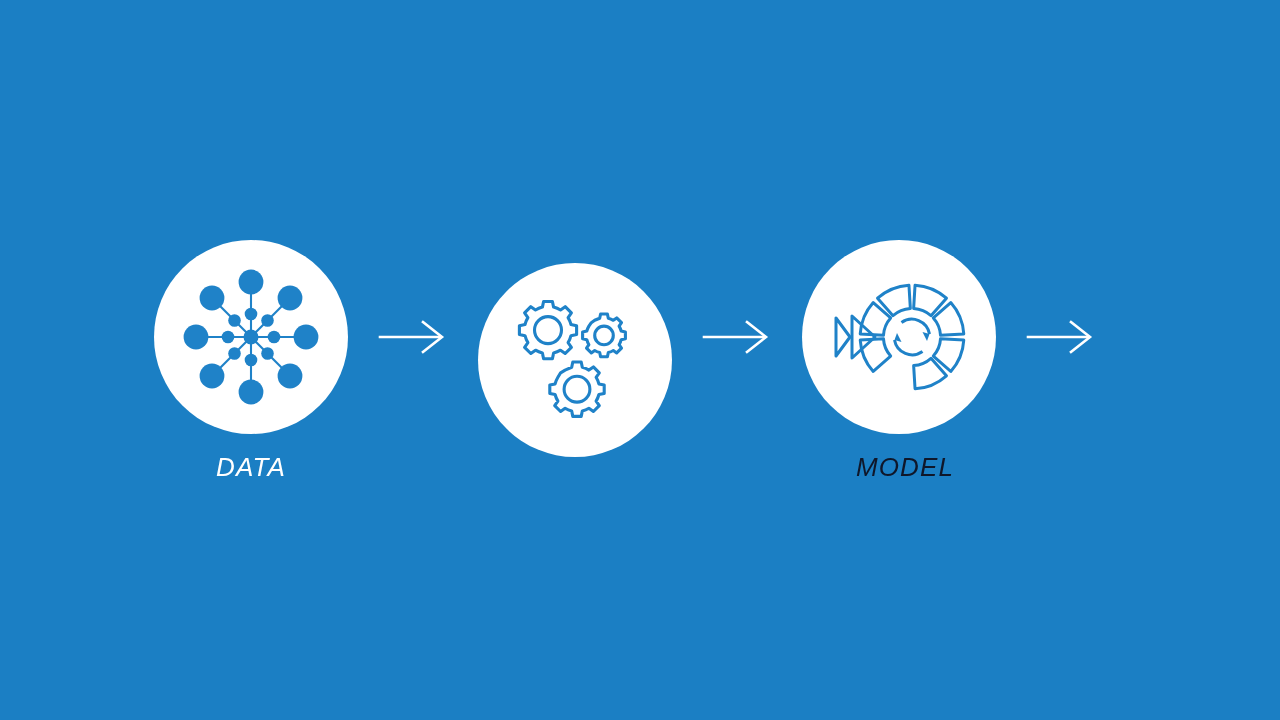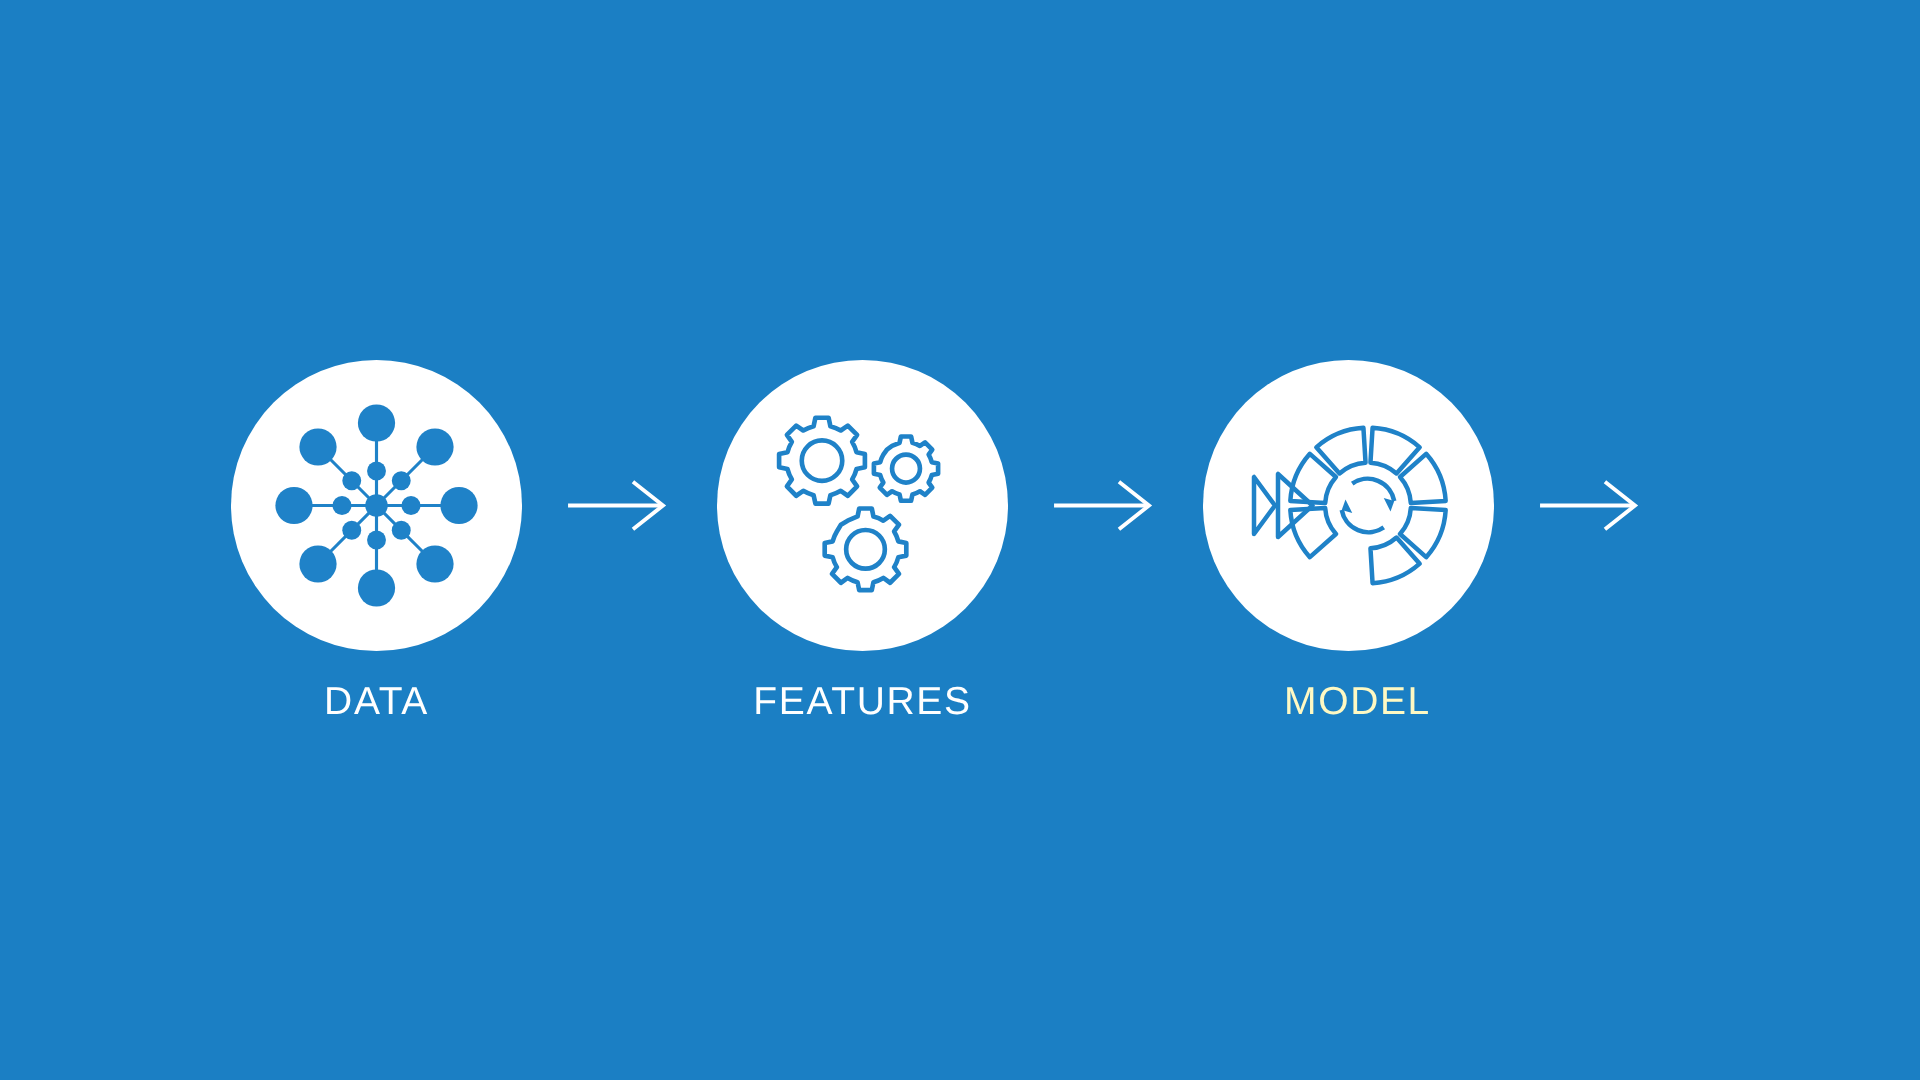--- a/index.html
+++ b/index.html
@@ -71,21 +71,21 @@
     
     margin-bottom: 46px;
   }
   .arrow-wrap svg {
     display: block;
   }
 </style>
 </head>
 <body style="background: rgb(27, 127, 196);">
 
-<div id="stage" style="background: rgb(27, 127, 196);">
+<div id="stage" style="background: rgb(27, 127, 196); font-style: italic;">
   <div class="flow">
 
     <div class="step">
       <div class="disc" style="background: rgb(255, 255, 255);">
         <svg width="150" height="150" viewBox="0 0 150 150">
           <g stroke="#1f82c8" stroke-width="2.1" fill="none">
             <line x1="75" y1="75" x2="75" y2="24"></line>
             <line x1="75" y1="75" x2="75" y2="126"></line>
             <line x1="75" y1="75" x2="24" y2="75"></line>
             <line x1="75" y1="75" x2="126" y2="75"></line>
@@ -142,21 +142,20 @@
               <circle cx="0" cy="-0.6" r="9.3"></circle>
             </g>
 
             <g transform="translate(77,106)">
               <path d="M -4.2,-29.0 L 4.2,-29.0 L 5.3,-23.7 A 24.4,24.4 0 0 1 11.9,-20.9 L 16.4,-24.1 L 22.3,-18.2 L 19.1,-13.7 A 24.4,24.4 0 0 1 21.9,-7.1 L 27.2,-6.0 L 27.2,2.4 L 21.9,3.5 A 24.4,24.4 0 0 1 19.1,10.1 L 22.3,14.6 L 16.4,20.5 L 11.9,17.3 A 24.4,24.4 0 0 1 5.3,20.1 L 4.2,25.4 L -4.2,25.4 L -5.3,20.1 A 24.4,24.4 0 0 1 -11.9,17.3 L -16.4,20.5 L -22.3,14.6 L -19.1,10.1 A 24.4,24.4 0 0 1 -21.9,3.5 L -27.2,2.4 L -27.2,-6.0 L -21.9,-7.1 A 24.4,24.4 0 0 1 -19.1,-13.7 L -16.4,-18.2 L -11.9,-20.9 L -5.3,-23.7 Z"></path>
               <circle cx="0" cy="-1.8" r="12.9"></circle>
             </g>
           </g>
         </svg>
       </div>
-      <div class="step-label" style="color: rgb(255, 255, 255);">FEATURES</div>
     </div>
 
     <div class="arrow-wrap">
       <svg width="70" height="34" viewBox="0 0 70 34">
         <g stroke="#ffffff" stroke-width="2.6" fill="none" stroke-linecap="square">
           <line x1="2" y1="17" x2="62" y2="17"></line>
           <polyline points="45,2 64,17 45,32"></polyline>
         </g>
       </svg>
     </div>
@@ -195,21 +194,21 @@
               <path d="M -17.5,3.0 A 18.0,18.0 0 0 0 10.5,14.6"></path>
             </g>
             <path d="M 98.5,70.0 L 105.5,72.0 L 103.0,79.0 Z" fill="#1f82c8" stroke="none"></path>
             <path d="M 77.5,80.0 L 70.5,78.0 L 73.0,71.0 Z" fill="#1f82c8" stroke="none"></path>
 
             <path d="M 12.0,56.0 L 12.0,94.0 L 26.0,75.0 Z"></path>
             <path d="M 28.0,54.0 L 28.0,96.0 L 51.0,75.0 Z"></path>
           </g>
         </svg>
       </div>
-      <div class="step-label" style="color: #fef9c3; margin-left: 12px;">MODEL</div>
+      <div class="step-label" style="color: #0f172a; margin-left: 12px;">MODEL</div>
     </div>
 
     <div class="arrow-wrap">
       <svg width="70" height="34" viewBox="0 0 70 34">
         <g stroke="#ffffff" stroke-width="2.6" fill="none" stroke-linecap="square">
           <line x1="2" y1="17" x2="62" y2="17"></line>
           <polyline points="45,2 64,17 45,32"></polyline>
         </g>
       </svg>
     </div>

